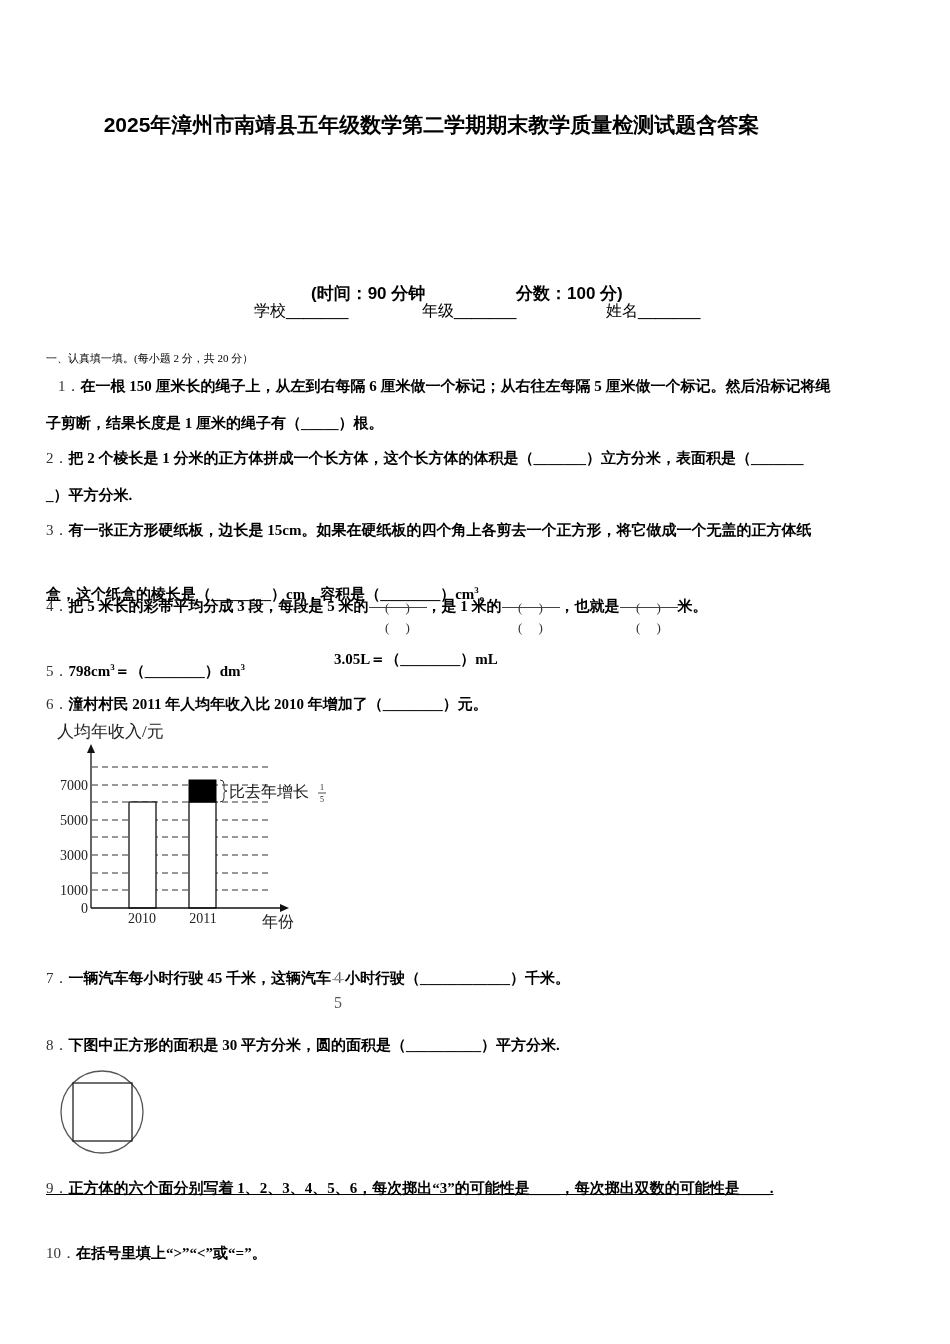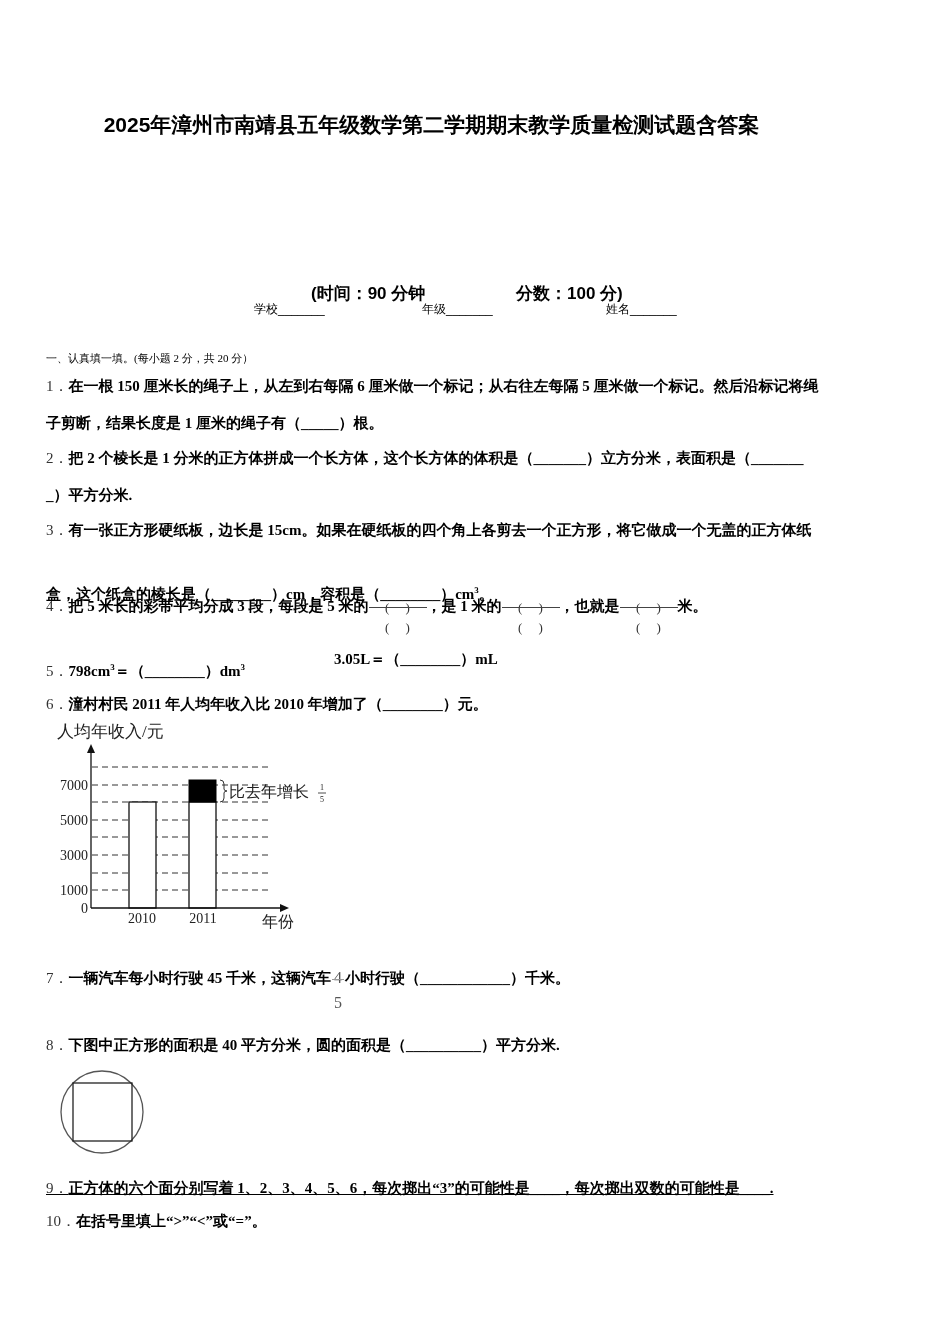--- a/index.html
+++ b/index.html
@@ -15,21 +15,21 @@
     left: 0; width: 863px; top: 111px; text-align: center;
     font-family: "Liberation Sans", "DejaVu Sans", sans-serif;
     font-weight: bold; font-size: 21px; letter-spacing: 0px;
   }
   .meta {
     top: 237px; font-family: "Liberation Sans", "DejaVu Sans", sans-serif;
     font-weight: bold; font-size: 17px; margin-top: 45px;
   }
   .info {
     top: 301px; font-family: "Liberation Sans", "DejaVu Sans", sans-serif;
-    font-size: 12px;
+    font-size: 16px;
   }
   .q {
     left: 46px; font-size: 15px; font-weight: bold;
   }
   .qn { font-weight: normal; color: #333; }
   .sect { left: 46px; top: 351px; font-size: 11px; }
   sup { font-size: 9px; vertical-align: 6px; line-height: 0; }
   .frac {
     display: inline-block; position: relative; vertical-align: middle;
     width: 58px; height: 40px; font-weight: normal; color: #333;
@@ -51,21 +51,21 @@
 
 <div class="abs title">2025年漳州市南靖县五年级数学第二学期期末教学质量检测试题含答案</div>
 <div class="abs meta" style="left:311px;">(时间：90 分钟</div>
 <div class="abs meta" style="left:516px;">分数：100 分)</div>
 <div class="abs info" style="left:254px;">学校_______</div>
 <div class="abs info" style="left:422px;">年级_______</div>
 <div class="abs info" style="left:606px;">姓名_______</div>
 
 <div class="abs sect">一、认真填一填。(每小题 2 分，共 20 分）</div>
 
-<div class="abs q" style="top:377px;">
+<div class="abs q" style="top:377px;margin-left:12px;">
   <span class="qn">1．</span><span>在一根 150 厘米长的绳子上，从左到右每隔 6 厘米做一个标记；从右往左每隔 5 厘米做一个标记。然后沿标记将绳</span>
 </div>
 <div class="abs q" style="top:414px;">子剪断，结果长度是 1 厘米的绳子有（_____）根。</div>
 
 <div class="abs q" style="top:449px;">
   <span class="qn">2．</span><span>把 2 个棱长是 1 分米的正方体拼成一个长方体，这个长方体的体积是（_______）立方分米，表面积是（_______</span>
 </div>
 <div class="abs q" style="top:486px;">_）平方分米.</div>
 
 <div class="abs q" style="top:521px;">
@@ -129,27 +129,27 @@
   <text x="322" y="790" font-size="8" font-family="DejaVu Sans, sans-serif" fill="#222" text-anchor="middle">1</text>
   <line x1="318" y1="793" x2="326" y2="793" stroke="#222" stroke-width="0.8"></line>
   <text x="322" y="802" font-size="8" font-family="DejaVu Sans, sans-serif" fill="#222" text-anchor="middle">5</text>
 </svg>
 
 <div class="abs q" style="top:956px; line-height:44px;">
   <span class="qn">7．</span><span>一辆汽车每小时行驶 45 千米，这辆汽车</span><span class="frac7"><span class="num">4</span><span class="bar"></span><span class="den">5</span></span><span>小时行驶（____________）千米。</span>
 </div>
 
 <div class="abs q" style="top:1036px;">
-  <span class="qn">8．</span><span>下图中正方形的面积是 40 平方分米，圆的面积是（__________）平方分米.</span>
+  <span class="qn">8．</span><span>下图中正方形的面积是 30 平方分米，圆的面积是（__________）平方分米.</span>
 </div>
 
 <svg class="abs" style="left:55px; top:1068px;" width="95" height="90" viewBox="0 0 95 90">
   <circle cx="47" cy="44" r="41" fill="none" stroke="#555" stroke-width="1.3"></circle>
   <rect x="18" y="15" width="59" height="58" fill="none" stroke="#222" stroke-width="1.3"></rect>
 </svg>
 
 <div class="abs q" style="top:1179px;text-decoration:underline;">
   <span class="qn">9．</span><span>正方体的六个面分别写着 1、2、3、4、5、6，每次掷出“3”的可能性是____，每次掷出双数的可能性是____.</span>
 </div>
 
-<div class="abs q" style="top:1212px;">
+<div class="abs q" style="top:1244px;">
   <span class="qn">10．</span><span>在括号里填上“&gt;”“&lt;”或“=”。</span>
 </div>
 
 </body></html>

